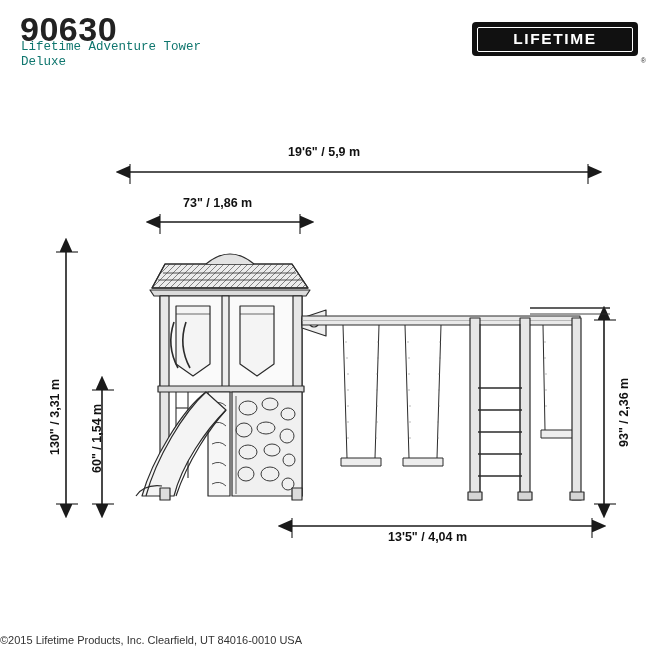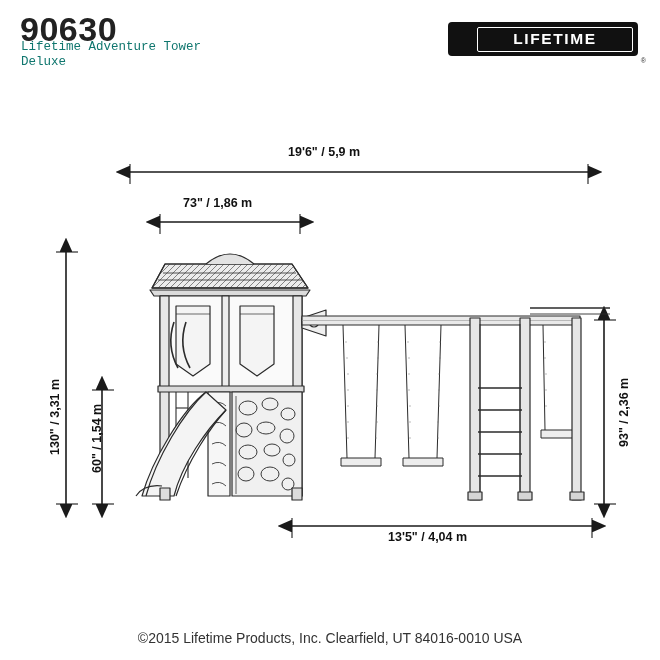--- a/index.html
+++ b/index.html
@@ -49,21 +49,20 @@
     position: absolute;
     right: 22px;
     top: 22px;
     width: 166px;
     height: 34px;
     background: #111;
     border-radius: 4px;
     display: flex;
     align-items: center;
     justify-content: center;
-    padding-left: 24px;
   }
   #logo-inner {
     width: 154px;
     height: 23px;
     border: 1.5px solid #fff;
     border-radius: 2px;
     display: flex;
     align-items: center;
     justify-content: center;
   }
@@ -80,22 +79,21 @@
     font-size: 7px;
     color: #333;
   }
 
   
   #footer {
     position: absolute;
     left: 0;
     bottom: 14px;
     width: 660px;
-    text-align: center;
-    font-size: 14px;
+    font-size: 11px;
     color: #333;
   }
 
   
   #drawing {
     position: absolute;
     left: 0;
     top: 92px;
     width: 660px;
     height: 540px;

